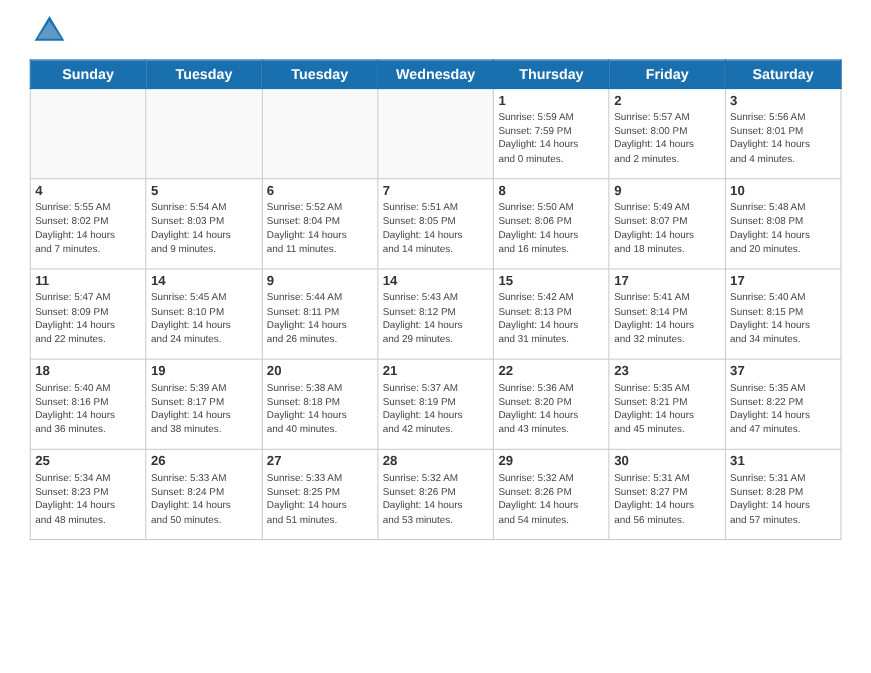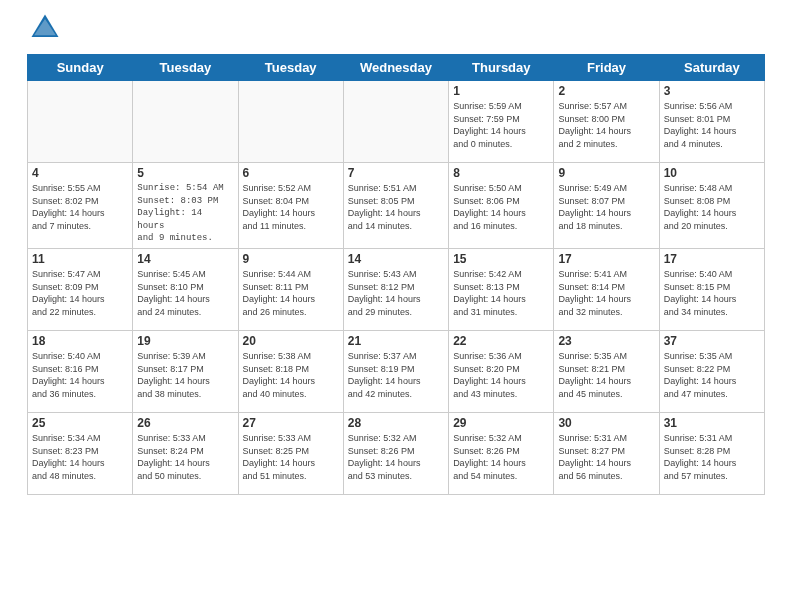--- a/index.html
+++ b/index.html
@@ -159,21 +159,21 @@
         <tr>
           <td>
             <span class="day-number">4</span>
             <div class="day-info" style="white-space: pre-line;">Sunrise: 5:55 AM
 Sunset: 8:02 PM
 Daylight: 14 hours
 and 7 minutes.</div>
           </td>
           <td>
             <span class="day-number">5</span>
-            <div class="day-info" style="white-space: pre-line; font-family: Liberation Mono, monospace;">Sunrise: 5:54 AM
+            <div class="day-info" style="white-space: pre-line;">Sunrise: 5:54 AM
 Sunset: 8:03 PM
 Daylight: 14 hours
 and 9 minutes.</div>
           </td>
           <td>
             <span class="day-number">6</span>
             <div class="day-info" style="white-space: pre-line;">Sunrise: 5:52 AM
 Sunset: 8:04 PM
 Daylight: 14 hours
 and 11 minutes.</div>

